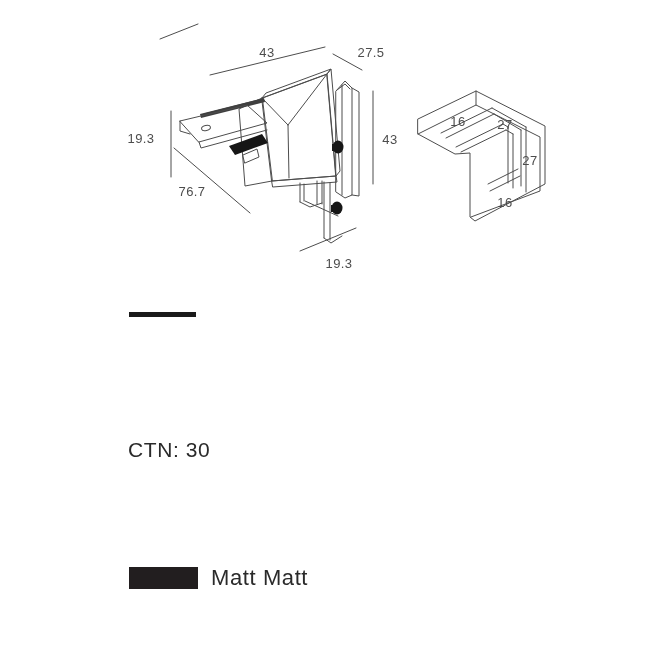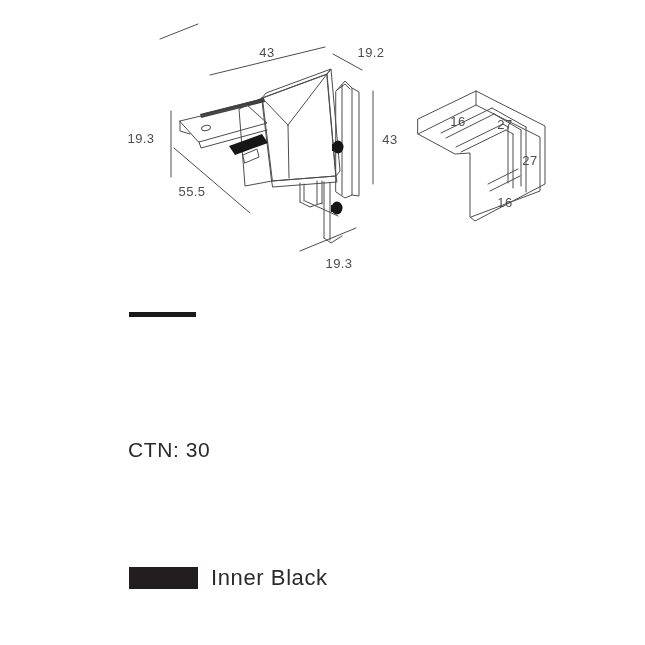--- a/index.html
+++ b/index.html
@@ -130,33 +130,33 @@
       <path d="M521,124 L521,180"></path>
       <path d="M508,121 L508,177"></path>
       <path d="M513,128 L513,182"></path>
 
       <path d="M488,178 L518,163"></path>
       <path d="M490,185 L520,170"></path>
     </g>
   </svg>
 
   <div class="dim" style="left:267px;top:46px">43</div>
-  <div class="dim" style="left:371px;top:46px">19.2</div>
+  <div class="dim" style="left:371px;top:46px">27.5</div>
   <div class="dim" style="left:141px;top:132px">19.3</div>
-  <div class="dim" style="left:192px;top:185px">55.5</div>
+  <div class="dim" style="left:192px;top:185px">76.7</div>
   <div class="dim" style="left:390px;top:133px">43</div>
   <div class="dim" style="left:339px;top:257px">19.3</div>
 
   <div class="dim" style="left:458px;top:115px">16</div>
   <div class="dim" style="left:505px;top:118px">27</div>
   <div class="dim" style="left:530px;top:154px">27</div>
   <div class="dim" style="left:505px;top:196px">16</div>
 
   <div class="accent-bar"></div>
 
 
   <div class="spec ctn">CTN: 30</div>
 
 
   <div class="finish-swatch"></div>
-  <div class="finish-label">Inner Black</div>
+  <div class="finish-label">Matt Matt</div>
 
 </div>
 
 </body></html>

